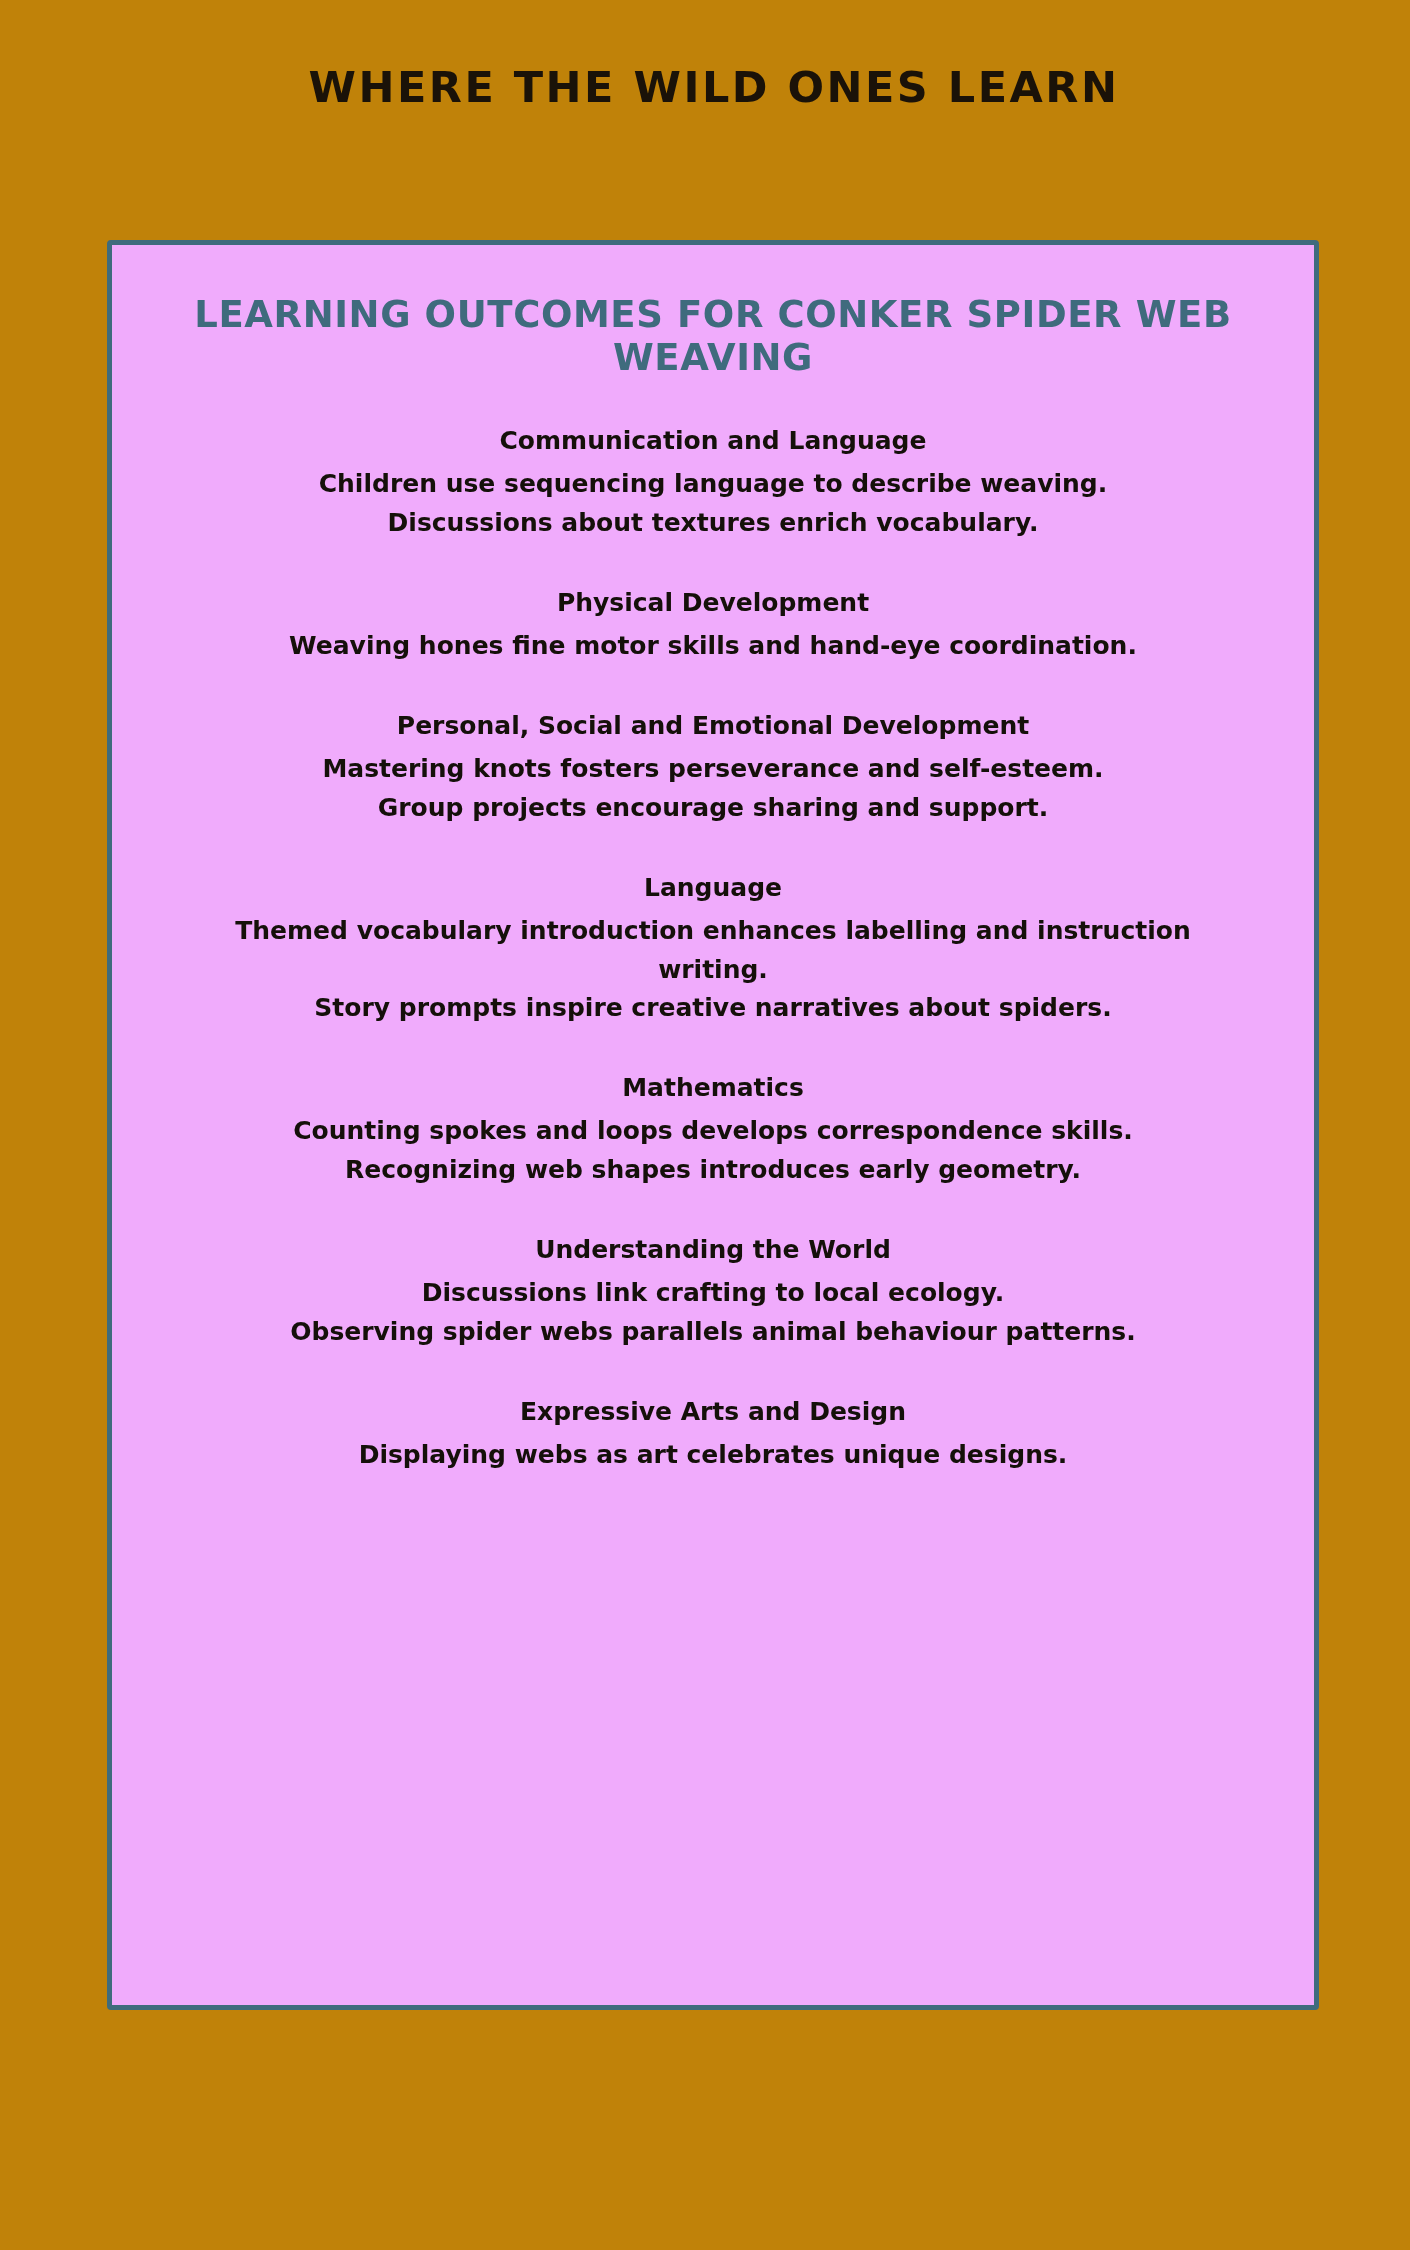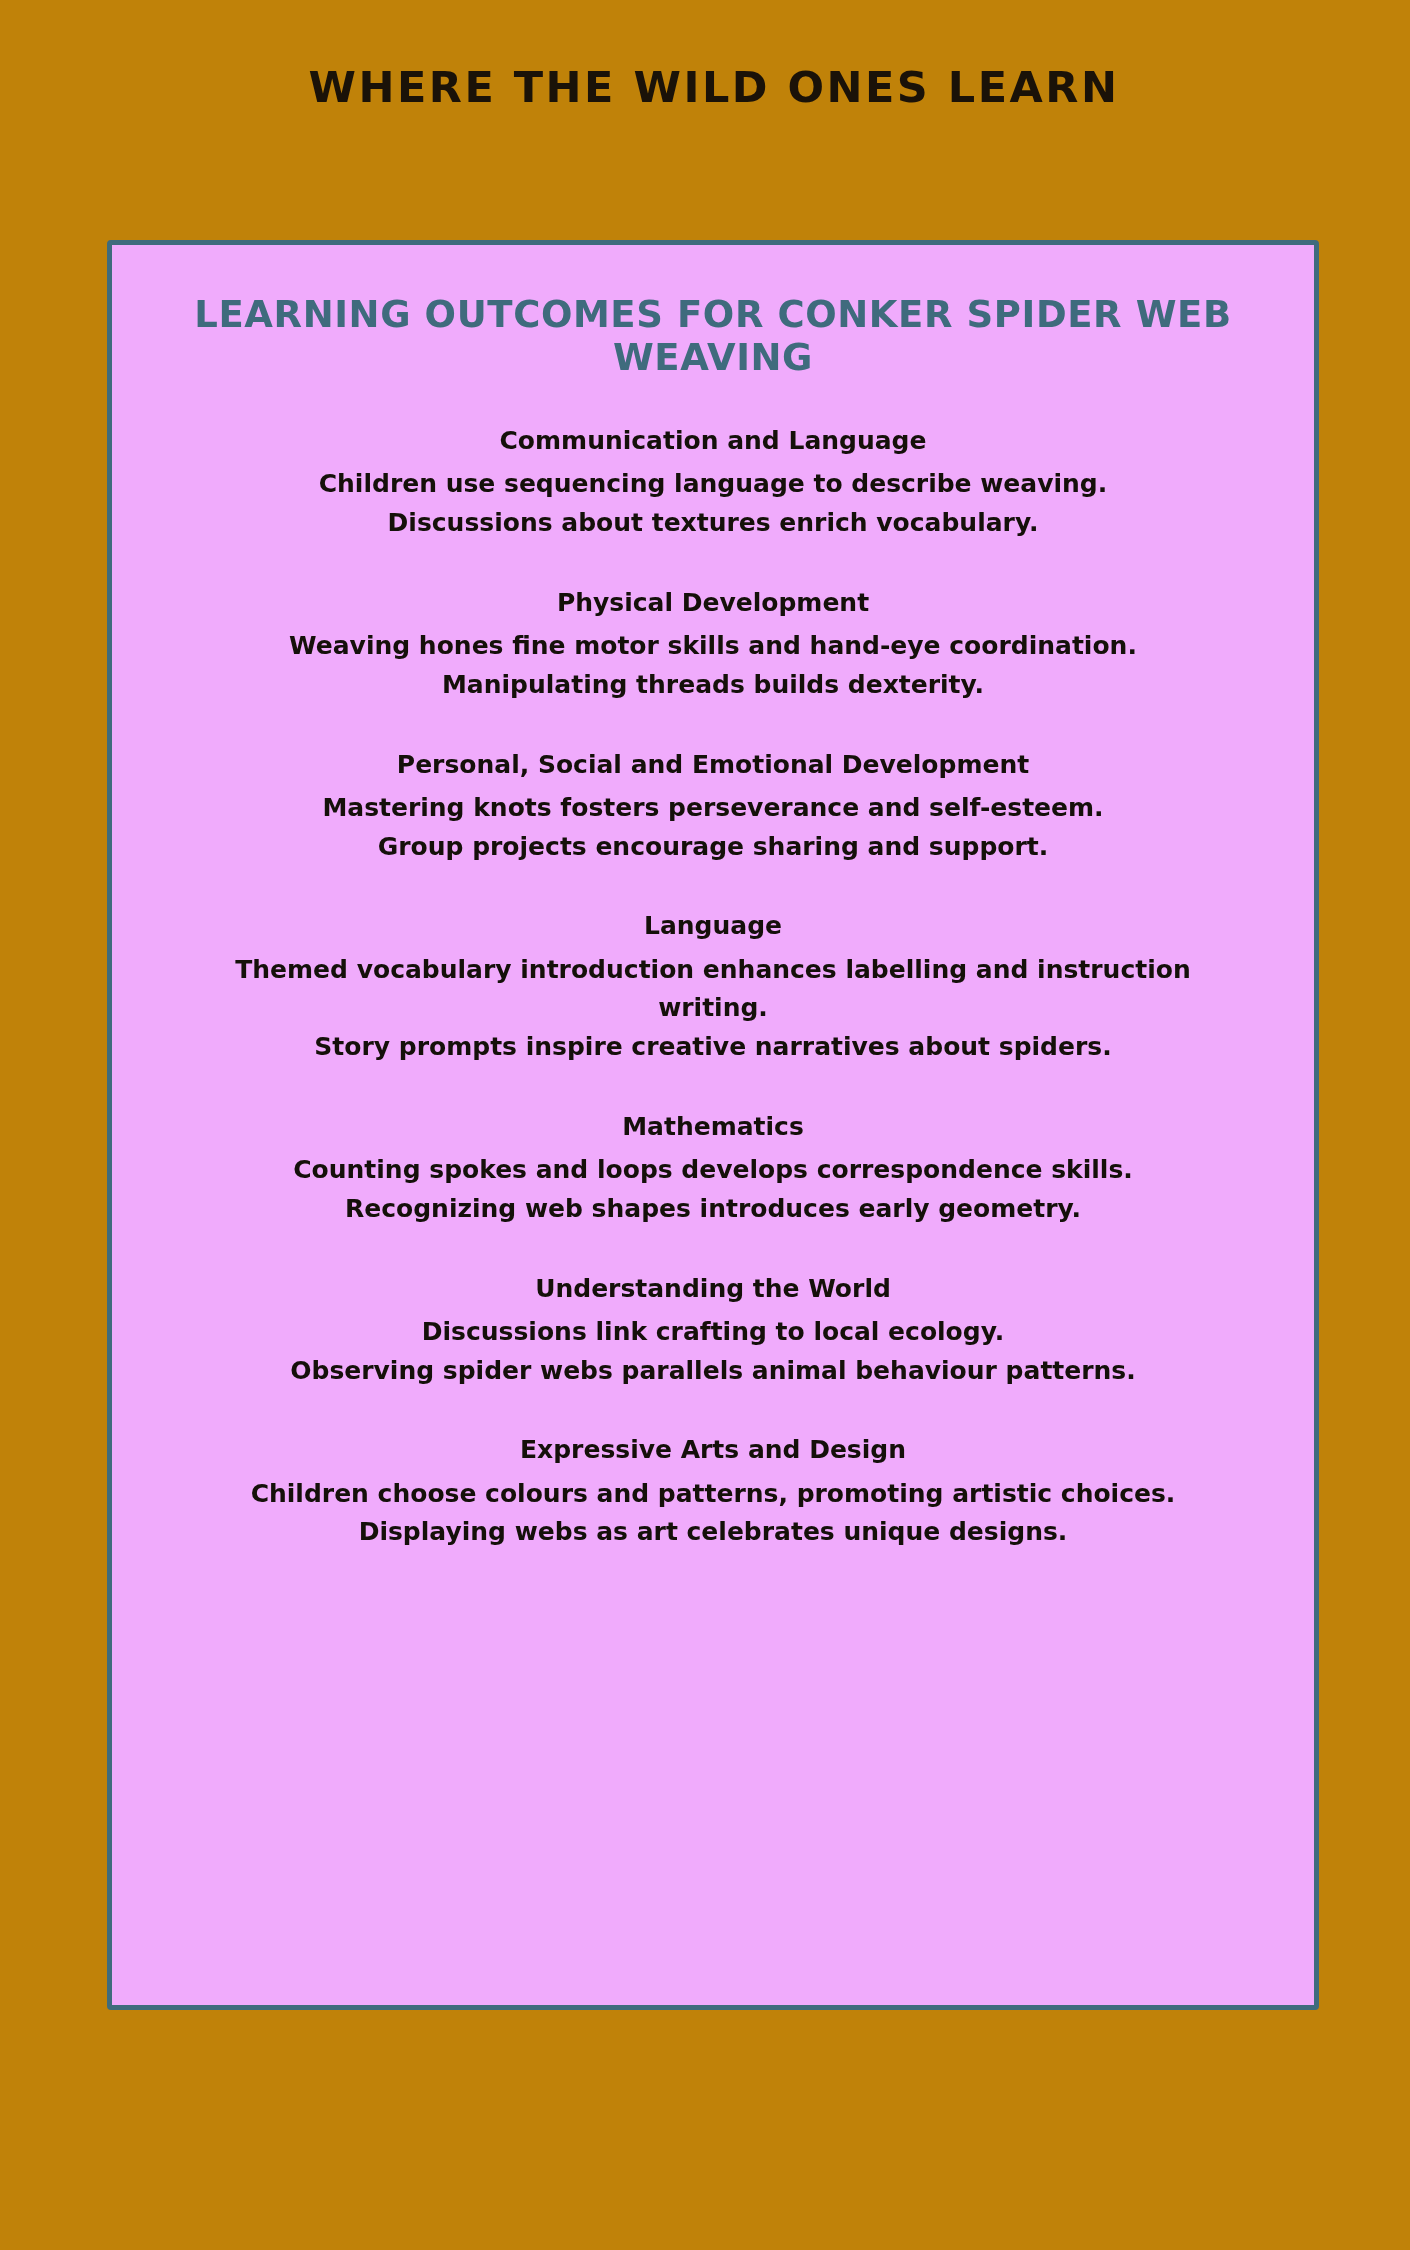--- a/index.html
+++ b/index.html
@@ -97,21 +97,20 @@
 
       <div class="outcome">
         <div class="outcome-heading">Communication and Language</div>
         <div class="outcome-line">Children use sequencing language to describe weaving.</div>
         <div class="outcome-line">Discussions about textures enrich vocabulary.</div>
       </div>
 
       <div class="outcome">
         <div class="outcome-heading">Physical Development</div>
         <div class="outcome-line">Weaving hones fine motor skills and hand-eye coordination.</div>
-        <div class="outcome-line">Manipulating threads builds dexterity.</div>
       </div>
 
       <div class="outcome">
         <div class="outcome-heading">Personal, Social and Emotional Development</div>
         <div class="outcome-line">Mastering knots fosters perseverance and self-esteem.</div>
         <div class="outcome-line">Group projects encourage sharing and support.</div>
       </div>
 
       <div class="outcome">
         <div class="outcome-heading">Language</div>
@@ -126,19 +125,18 @@
       </div>
 
       <div class="outcome">
         <div class="outcome-heading">Understanding the World</div>
         <div class="outcome-line">Discussions link crafting to local ecology.</div>
         <div class="outcome-line">Observing spider webs parallels animal behaviour patterns.</div>
       </div>
 
       <div class="outcome">
         <div class="outcome-heading">Expressive Arts and Design</div>
-        <div class="outcome-line">Children choose colours and patterns, promoting artistic choices.</div>
         <div class="outcome-line">Displaying webs as art celebrates unique designs.</div>
       </div>
 
     </div>
   </div>
 </div>
 
 </body></html>

